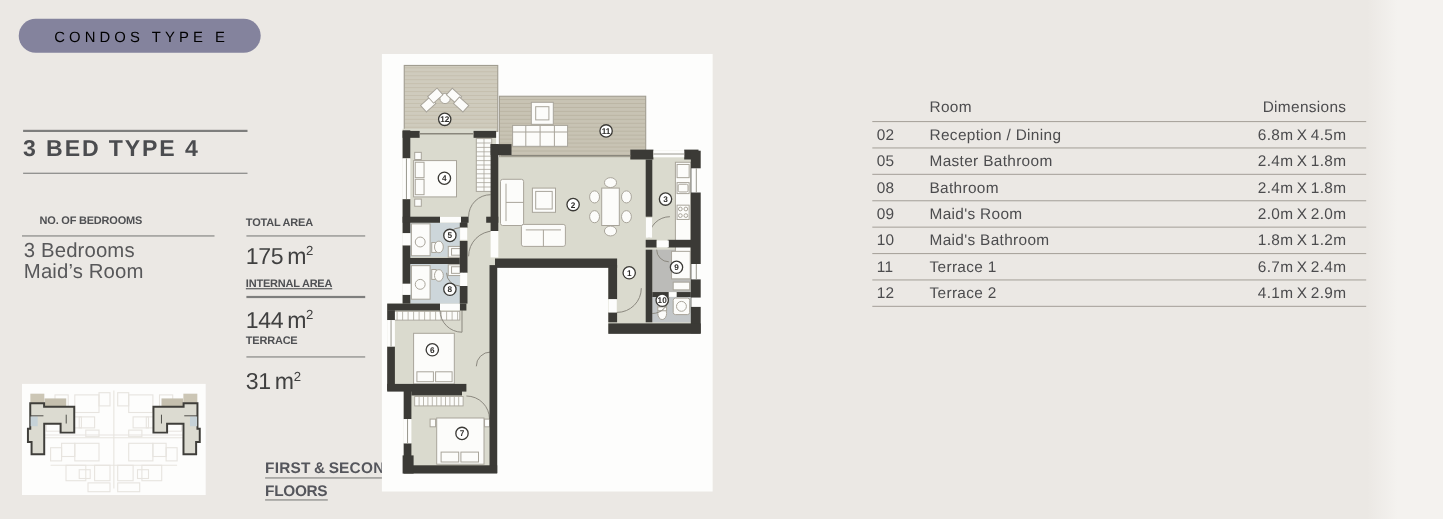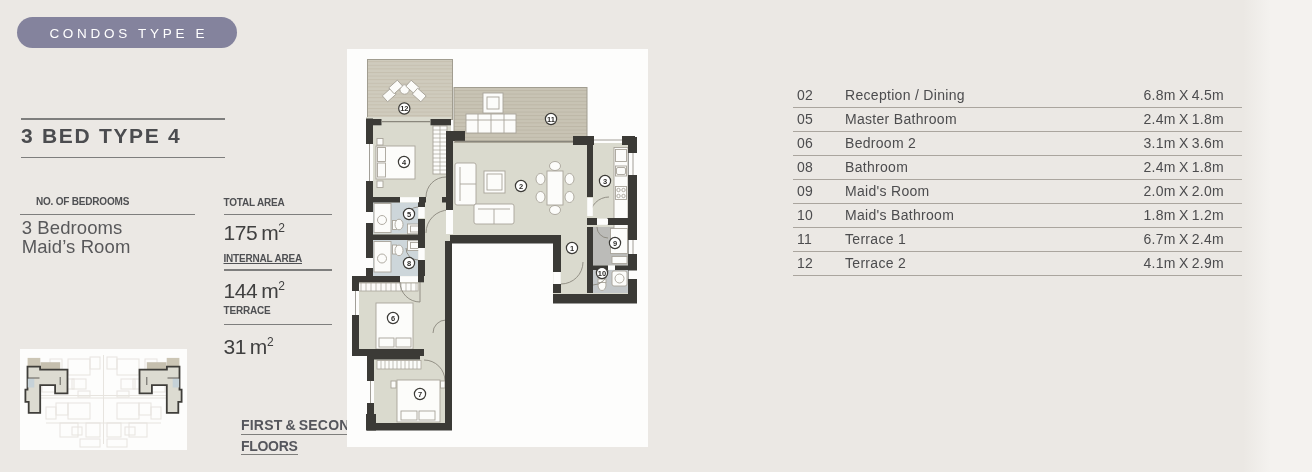--- a/index.html
+++ b/index.html
@@ -1,18 +1,18 @@
 <!DOCTYPE html>
 <html><head>
 <meta charset="utf-8">
 <style>
   html,body{margin:0;padding:0;}
   body{width:1312px;height:472px;background:#ebe8e4;font-family:"Liberation Sans",sans-serif;position:relative;overflow:hidden;}
   .abs{position:absolute;}
-  .badge{left:17px;top:17px;width:220px;height:31px;background:#84839d;border-radius:15.5px;color:#ffffff;font-size:13.5px;letter-spacing:3.7px;text-align:center;line-height:33px;text-indent:3.7px;}
+  .badge{left:17px;top:17px;width:220px;height:31px;background:#84839d;border-radius:15.5px;color:#000000;font-size:13.5px;letter-spacing:3.7px;text-align:center;line-height:33px;text-indent:3.7px;}
   .hline{background:#7e7e7d;height:1.4px;}
   .h1{left:21px;top:123.7px;font-size:21px;font-weight:bold;color:#4b4c4f;letter-spacing:1.7px;}
   .lbl{font-size:10px;color:#4f5053;letter-spacing:-0.2px;font-weight:bold;}
   .val{font-size:18.5px;color:#58585a;line-height:19.6px;letter-spacing:0.1px;}
   .big{font-size:21px;color:#404040;letter-spacing:-0.4px;}
   sup{font-size:12px;}
   .tbl{left:793px;top:84px;width:449px;font-size:14px;color:#4c4c4e;letter-spacing:0.3px;box-sizing:border-box;}
   .trow{height:24px;box-sizing:border-box;border-bottom:1.5px solid #aaa59e;position:relative;}
   .trow .n{position:absolute;left:4px;top:4px;line-height:14px;}
   .trow .r{position:absolute;left:52px;top:4px;line-height:14px;}
@@ -90,34 +90,33 @@
 <rect x="20.5" y="13.2" width="19.7" height="8.3" fill="#c5bfae"></rect>
 <path d="M7.5,17.6 L20.1,17.6 L20.1,20.7 L47.5,20.7 L47.5,44.3 L35.1,44.3 L35.1,36.2 L20.2,36.2 L20.2,63.9 L8.7,63.9 L8.7,52.8 L5.4,52.8 L5.4,40.7 L7.5,40.7 Z" fill="#dcdbd1" stroke="#3f3e3a" stroke-width="1.8"></path>
 <rect x="7.8" y="29.5" width="6.5" height="9" fill="#c6d2d8"></rect>
 <path d="M7.5,29 h12 M40.2,28 v8" stroke="#3f3e3a" stroke-width="0.8" fill="none"></path>
 </g>
 <use href="#miniunit" transform="translate(167,0) scale(-1,1)"></use>
 </svg>
 </div>
 
 <div class="abs tbl">
+  <div class="thead">
+      <span style="position:absolute;left:52px;top:6px;line-height:14px;">Room</span>
+      <span style="position:absolute;right:18px;top:6px;line-height:14px;">Dimensions</span>
+    </div>
   <div class="trow">
       <span class="n">02</span>
       <span class="r">Reception / Dining</span>
       <span class="d">6.8m X 4.5m</span>
     </div>
   <div class="trow">
       <span class="n">05</span>
       <span class="r">Master Bathroom</span>
       <span class="d">2.4m X 1.8m</span>
-    </div>
-  <div class="trow">
-      <span class="n">06</span>
-      <span class="r">Bedroom 2</span>
-      <span class="d">3.1m X 3.6m</span>
     </div>
   <div class="trow">
       <span class="n">08</span>
       <span class="r">Bathroom</span>
       <span class="d">2.4m X 1.8m</span>
     </div>
   <div class="trow">
       <span class="n">09</span>
       <span class="r">Maid's Room</span>
       <span class="d">2.0m X 2.0m</span>

